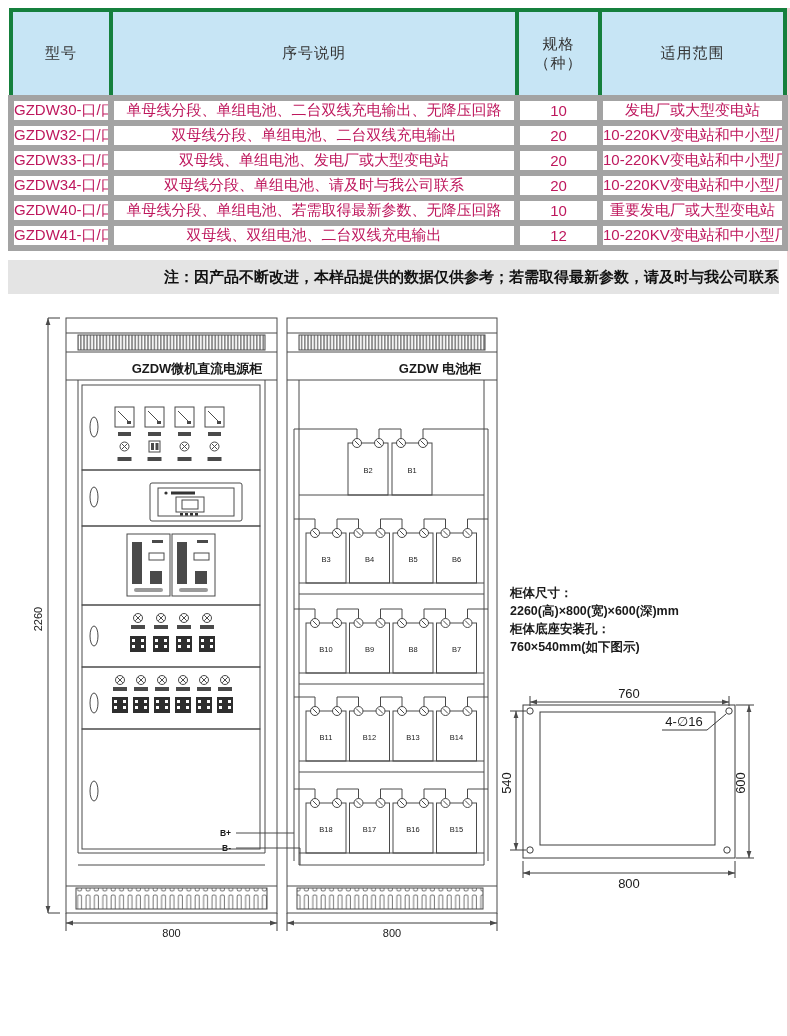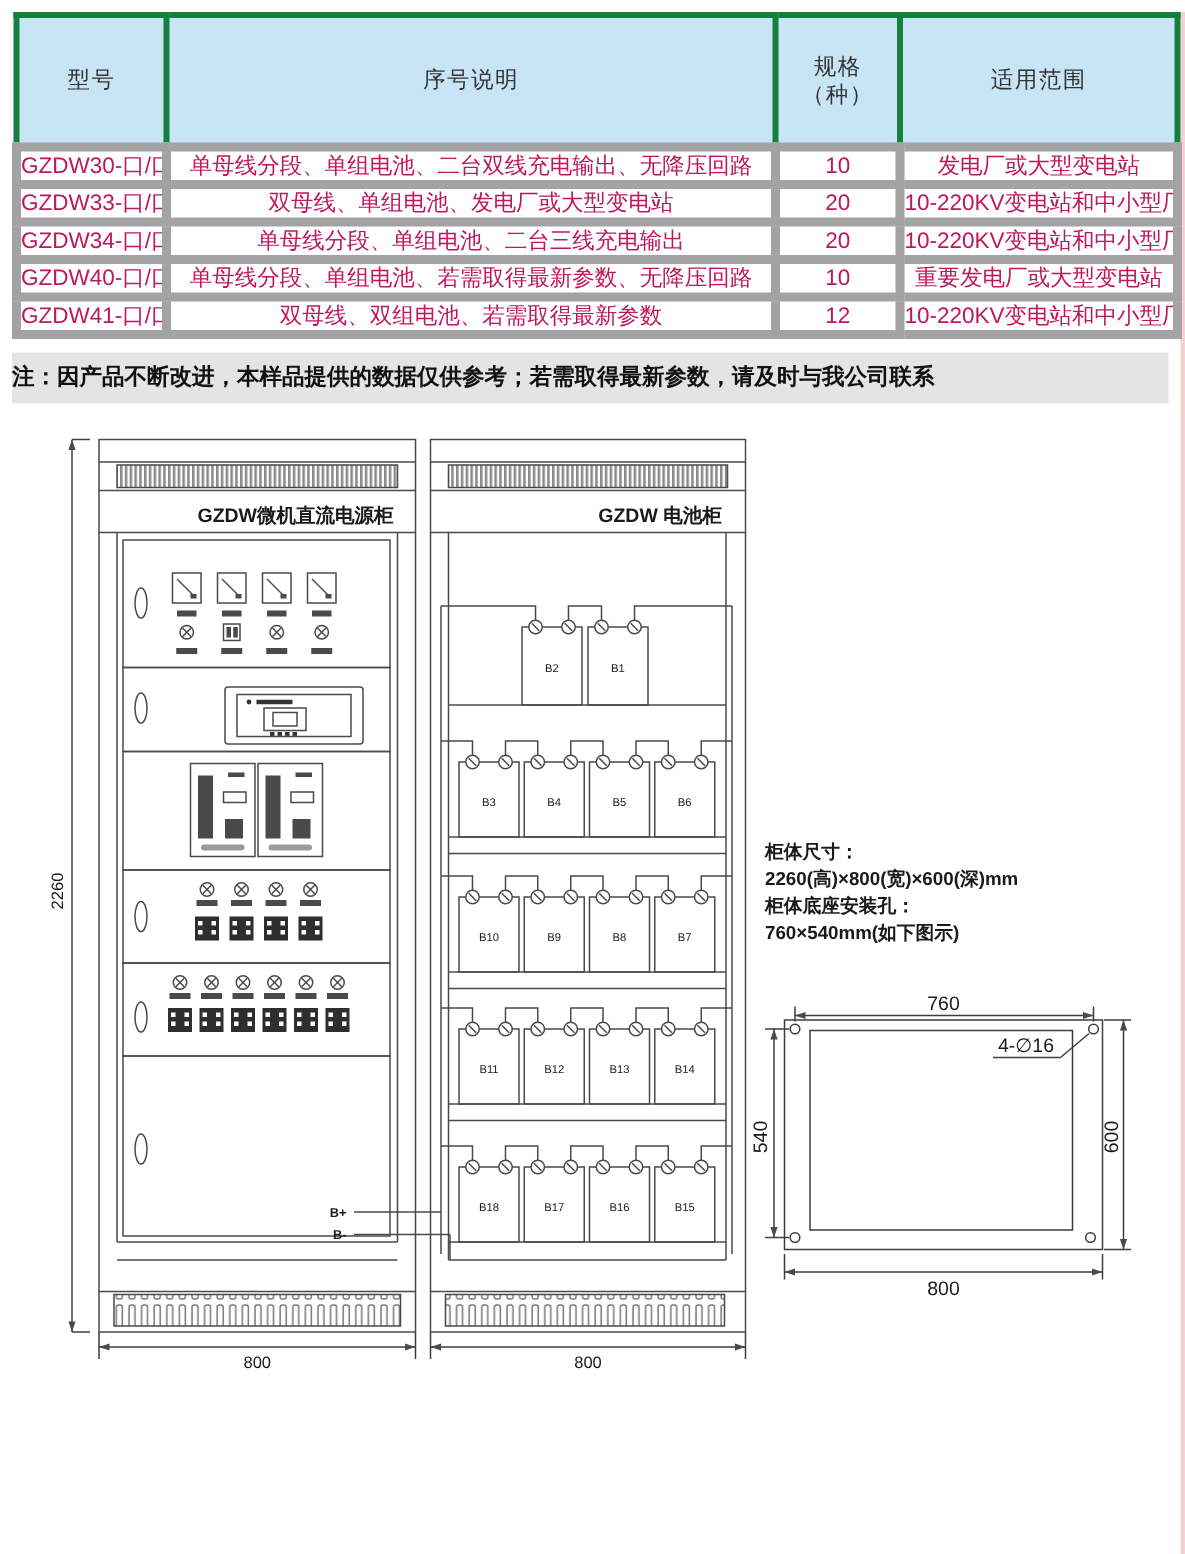--- a/index.html
+++ b/index.html
@@ -11,21 +11,21 @@
   table.spec { width:774px; margin:8px 8px 0 8px; border-collapse:collapse; table-layout:fixed; }
   table.spec th {
       background:#c7e5f5; color:#333; font-size:15px; font-weight:normal;
       height:88px; text-align:center; vertical-align:middle;
       border:4px solid #15803d; letter-spacing:1px; }
   table.spec td {
       height:24px; font-size:15px; color:#be185d; text-align:center; vertical-align:middle;
       border:6px solid #a3a3a3; background:#fff; white-space:nowrap; overflow:hidden; }
   
   .note-bar { margin:9px 8px 0 8px; height:34px; line-height:34px; background:#e4e4e4;
-              text-align:left; font-size:15px; font-weight:bold; color:#111; }
+              text-align:right; font-size:15px; font-weight:bold; color:#111; }
   
   svg.drawing { display:block; margin-top:11px; }
   svg.drawing text { fill:#1a1a1a; stroke:none; }
 </style>
 </head>
 <body>
 
 <div class="page">
 
   <table class="spec">
@@ -44,40 +44,46 @@
       </tr>
     </thead>
     <tbody>
       <tr>
           <td>GZDW30-口/口</td>
           <td>单母线分段、单组电池、二台双线充电输出、无降压回路</td>
           <td>10</td>
           <td>发电厂或大型变电站</td>
         </tr>
       <tr>
+          <td>GZDW32-口/口</td>
+          <td>双母线分段、单组电池、二台双线充电输出</td>
+          <td>20</td>
+          <td>10-220KV变电站和中小型厂</td>
+        </tr>
+      <tr>
           <td>GZDW33-口/口</td>
           <td>双母线、单组电池、发电厂或大型变电站</td>
           <td>20</td>
           <td>10-220KV变电站和中小型厂</td>
         </tr>
       <tr>
           <td>GZDW34-口/口</td>
-          <td>单母线分段、单组电池、二台三线充电输出</td>
+          <td>双母线分段、单组电池、请及时与我公司联系</td>
           <td>20</td>
           <td>10-220KV变电站和中小型厂</td>
         </tr>
       <tr>
           <td>GZDW40-口/口</td>
           <td>单母线分段、单组电池、若需取得最新参数、无降压回路</td>
           <td>10</td>
           <td>重要发电厂或大型变电站</td>
         </tr>
       <tr>
           <td>GZDW41-口/口</td>
-          <td>双母线、双组电池、若需取得最新参数</td>
+          <td>双母线、双组电池、二台双线充电输出</td>
           <td>12</td>
           <td>10-220KV变电站和中小型厂</td>
         </tr>
     </tbody>
   </table>
 
   <div class="note-bar">注：因产品不断改进，本样品提供的数据仅供参考；若需取得最新参数，请及时与我公司联系</div>
 
   <svg class="drawing" width="790" height="646" viewBox="0 0 790 646">
     <defs>

